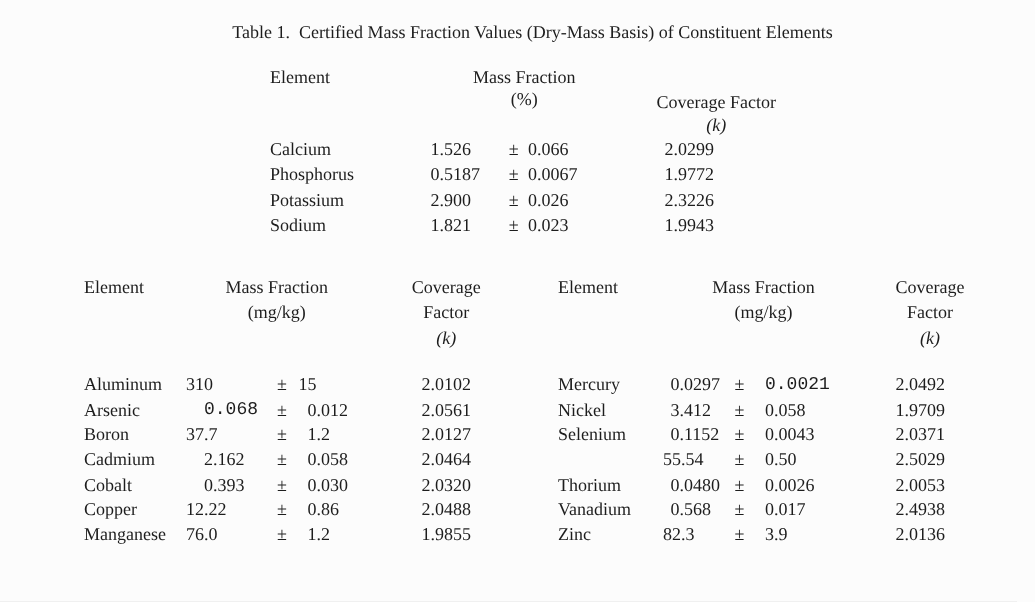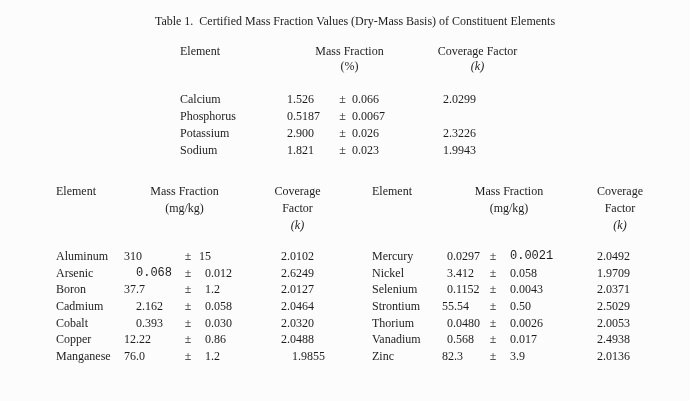--- a/index.html
+++ b/index.html
@@ -31,21 +31,21 @@
     left:372px; top:184px;
     grid-template-columns:70px 37px 6px 16px 9px 40px 40px 60px;
     grid-template-rows:17px 17px 17px 14px;
     grid-auto-rows:16.7px;
   }
   .cell, .h { line-height:14px; white-space:nowrap; }
   .ital { font-style:italic; }
   
   #tbl-top .h-el    { grid-column:1; }
   #tbl-top .h-mf    { grid-column:2/5; text-align:center; }
-  #tbl-top .h-cf    { grid-column:6; text-align:center; }
+  #tbl-top .h-cf    { grid-column:6; text-align:center;margin-top:17px; }
   #tbl-left .h-el   { grid-column:1; }
   #tbl-left .h-mf   { grid-column:2/6; text-align:center; position:relative; left:3px; }
   #tbl-left .h-cf   { grid-column:7; text-align:center; }
   #tbl-right .h-el  { grid-column:1; }
   #tbl-right .h-mf  { grid-column:2/7; text-align:center; position:relative; left:13px; }
   #tbl-right .h-cf  { grid-column:8; text-align:center; }
   .r1 { grid-row:1; } .r2 { grid-row:2; } .r3 { grid-row:3; }
 </style>
 </head>
 <body>
@@ -62,20 +62,21 @@
     <div class="h h-cf r2 ital">(k)</div>
   <div class="cell" style="grid-area: 4 / 1;">Calcium</div>
       <div class="cell" style="grid-area: 4 / 2; padding-left: 0px;">1.526</div>
       <div class="cell" style="grid-area: 4 / 3; text-align: center;">±</div>
       <div class="cell" style="grid-area: 4 / 4; padding-left: 0px;">0.066</div>
       <div class="cell" style="grid-area: 4 / 6; text-align: left; padding-left: 13px;">2.0299</div>
       <div class="cell" style="grid-area: 5 / 1;">Phosphorus</div>
       <div class="cell" style="grid-area: 5 / 2; padding-left: 0px;">0.5187</div>
       <div class="cell" style="grid-area: 5 / 3; text-align: center;">±</div>
       <div class="cell" style="grid-area: 5 / 4; padding-left: 0px;">0.0067</div>
+      <div class="cell" style="grid-area: 5 / 6; text-align: left; padding-left: 13px;">1.9772</div>
       <div class="cell" style="grid-area: 6 / 1;">Potassium</div>
       <div class="cell" style="grid-area: 6 / 2; padding-left: 0px;">2.900</div>
       <div class="cell" style="grid-area: 6 / 3; text-align: center;">±</div>
       <div class="cell" style="grid-area: 6 / 4; padding-left: 0px;">0.026</div>
       <div class="cell" style="grid-area: 6 / 6; text-align: left; padding-left: 13px;">2.3226</div>
       <div class="cell" style="grid-area: 7 / 1;">Sodium</div>
       <div class="cell" style="grid-area: 7 / 2; padding-left: 0px;">1.821</div>
       <div class="cell" style="grid-area: 7 / 3; text-align: center;">±</div>
       <div class="cell" style="grid-area: 7 / 4; padding-left: 0px;">0.023</div>
       <div class="cell" style="grid-area: 7 / 6; text-align: left; padding-left: 13px;">1.9943</div>
@@ -90,21 +91,21 @@
     <div class="h h-cf r3 ital">(k)</div>
   <div class="cell" style="grid-area: 5 / 1;">Aluminum</div>
       <div class="cell" style="grid-area: 5 / 2; padding-left: 1px;">310</div>
       <div class="cell" style="grid-area: 5 / 4; text-align: center;">±</div>
       <div class="cell" style="grid-area: 5 / 5; padding-left: 3px;">15</div>
       <div class="cell" style="grid-area: 5 / 7; text-align: center; padding-left: 0px;">2.0102</div>
       <div class="cell" style="grid-area: 6 / 1;">Arsenic</div>
       <div class="cell" style="grid-area: 6 / 2; padding-left: 13px; font-family: Liberation Mono, monospace;">0.068</div>
       <div class="cell" style="grid-area: 6 / 4; text-align: center;">±</div>
       <div class="cell" style="grid-area: 6 / 5; padding-left: 9px;">0.012</div>
-      <div class="cell" style="grid-area: 6 / 7; text-align: center; padding-left: 0px;">2.6249</div>
+      <div class="cell" style="grid-area: 6 / 7; text-align: center; padding-left: 0px;">2.0561</div>
       <div class="cell" style="grid-area: 7 / 1;">Boron</div>
       <div class="cell" style="grid-area: 7 / 2; padding-left: 1px;">37.7</div>
       <div class="cell" style="grid-area: 7 / 4; text-align: center;">±</div>
       <div class="cell" style="grid-area: 7 / 5; padding-left: 9px;">1.2</div>
       <div class="cell" style="grid-area: 7 / 7; text-align: center; padding-left: 0px;">2.0127</div>
       <div class="cell" style="grid-area: 8 / 1;">Cadmium</div>
       <div class="cell" style="grid-area: 8 / 2; padding-left: 13px;">2.162</div>
       <div class="cell" style="grid-area: 8 / 4; text-align: center;">±</div>
       <div class="cell" style="grid-area: 8 / 5; padding-left: 9px;">0.058</div>
       <div class="cell" style="grid-area: 8 / 7; text-align: center; padding-left: 0px;">2.0464</div>
@@ -115,21 +116,21 @@
       <div class="cell" style="grid-area: 9 / 7; text-align: center; padding-left: 0px;">2.0320</div>
       <div class="cell" style="grid-area: 10 / 1;">Copper</div>
       <div class="cell" style="grid-area: 10 / 2; padding-left: 1px;">12.22</div>
       <div class="cell" style="grid-area: 10 / 4; text-align: center;">±</div>
       <div class="cell" style="grid-area: 10 / 5; padding-left: 9px;">0.86</div>
       <div class="cell" style="grid-area: 10 / 7; text-align: center; padding-left: 0px;">2.0488</div>
       <div class="cell" style="grid-area: 11 / 1;">Manganese</div>
       <div class="cell" style="grid-area: 11 / 2; padding-left: 1px;">76.0</div>
       <div class="cell" style="grid-area: 11 / 4; text-align: center;">±</div>
       <div class="cell" style="grid-area: 11 / 5; padding-left: 9px;">1.2</div>
-      <div class="cell" style="grid-area: 11 / 7; text-align: right; padding-left: 0px;">1.9855</div>
+      <div class="cell" style="grid-area: 11 / 7; text-align: center; padding-left: 0px;">1.9855</div>
     </div>
 
   <div class="tbl" id="tbl-right">
     <div class="h h-el r1">Element</div>
     <div class="h h-mf r1">Mass Fraction</div>
     <div class="h h-cf r1">Coverage</div>
     <div class="h h-mf r2">(mg/kg)</div>
     <div class="h h-cf r2">Factor</div>
     <div class="h h-cf r3 ital">(k)</div>
   <div class="cell" style="grid-area: 5 / 1;">Mercury</div>
@@ -140,21 +141,20 @@
       <div class="cell" style="grid-area: 6 / 1;">Nickel</div>
       <div class="cell" style="grid-area: 6 / 2; padding-left: 5px;">3.412</div>
       <div class="cell" style="grid-area: 6 / 4; text-align: center;">±</div>
       <div class="cell" style="grid-area: 6 / 6; padding-left: 0px;">0.058</div>
       <div class="cell" style="grid-area: 6 / 8; text-align: left; padding-left: 7px;">1.9709</div>
       <div class="cell" style="grid-area: 7 / 1;">Selenium</div>
       <div class="cell" style="grid-area: 7 / 2; padding-left: 5px;">0.1152</div>
       <div class="cell" style="grid-area: 7 / 4; text-align: center;">±</div>
       <div class="cell" style="grid-area: 7 / 6; padding-left: 0px;">0.0043</div>
       <div class="cell" style="grid-area: 7 / 8; text-align: left; padding-left: 7px;">2.0371</div>
-      <div class="cell" style="grid-area: 8 / 1;">Strontium</div>
       <div class="cell" style="grid-area: 8 / 2; padding-left: 0px;">55.54</div>
       <div class="cell" style="grid-area: 8 / 4; text-align: center;">±</div>
       <div class="cell" style="grid-area: 8 / 6; padding-left: 0px;">0.50</div>
       <div class="cell" style="grid-area: 8 / 8; text-align: left; padding-left: 7px;">2.5029</div>
       <div class="cell" style="grid-area: 9 / 1;">Thorium</div>
       <div class="cell" style="grid-area: 9 / 2; padding-left: 5px;">0.0480</div>
       <div class="cell" style="grid-area: 9 / 4; text-align: center;">±</div>
       <div class="cell" style="grid-area: 9 / 6; padding-left: 0px;">0.0026</div>
       <div class="cell" style="grid-area: 9 / 8; text-align: left; padding-left: 7px;">2.0053</div>
       <div class="cell" style="grid-area: 10 / 1;">Vanadium</div>

